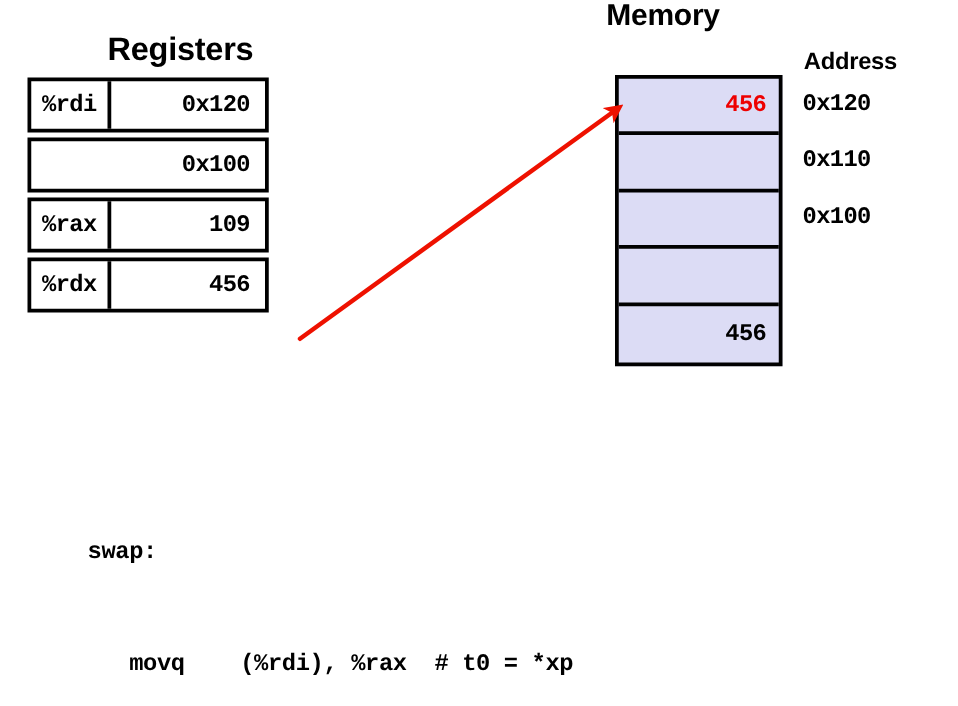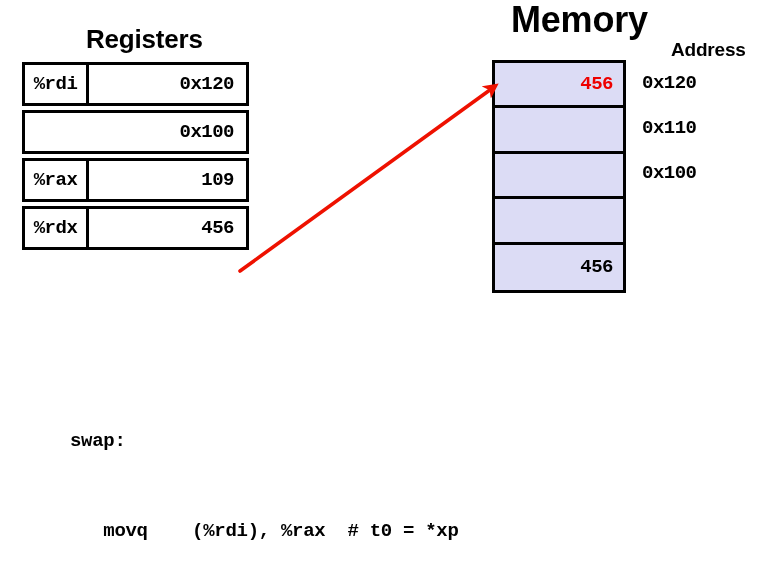--- a/index.html
+++ b/index.html
@@ -25,38 +25,37 @@
     white-space: nowrap;
     letter-spacing: -0.2px;
   }
   #registers-title {
     left: 58px;
     top: 24px;
     font-size: 26px;
     margin-left: 28px;
   }
   #memory-title {
-    left: 511px;
+    left: 485px;
     top: -1px;
-    font-size: 36px;
+    font-size: 24px;
   }
   #address-title {
     left: 643px;
     top: 39px;
     font-size: 19px;
     font-weight: bold;
-    margin-left: 28px;
   }
 
   
   #registers-table {
     position: absolute;
     left: 22px;
     top: 62px;
-    width: 227px;
+    width: 193px;
   }
   .reg-row {
     display: flex;
     height: 44px;
     border: 3px solid #000000;
     box-sizing: border-box;
     margin-bottom: 4px;
     background: #ffffff;
   }
   .reg-name {

